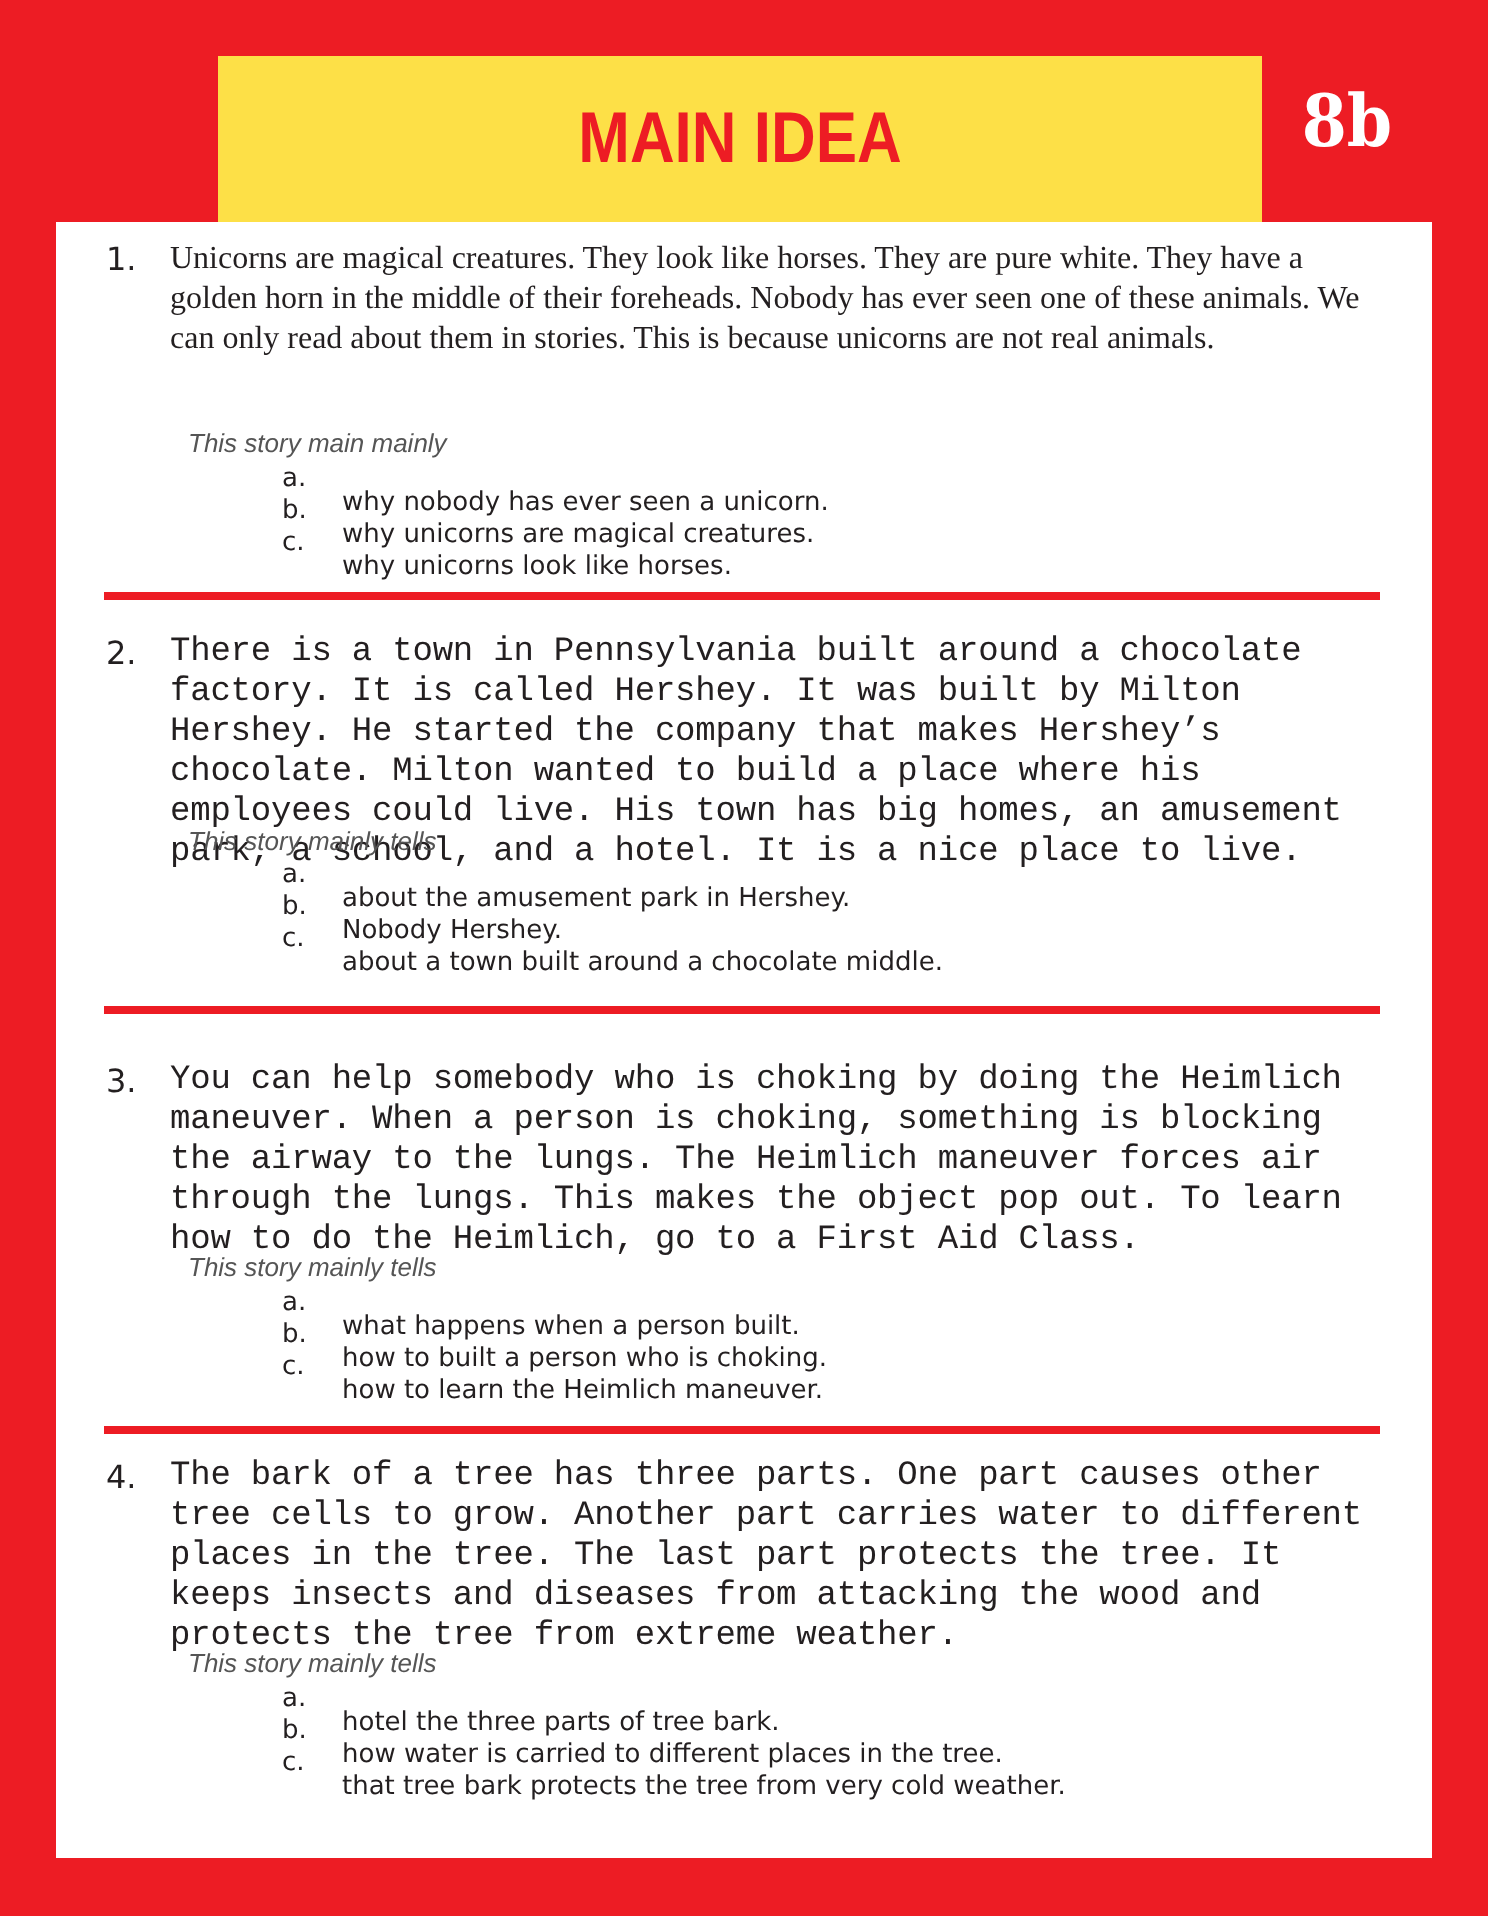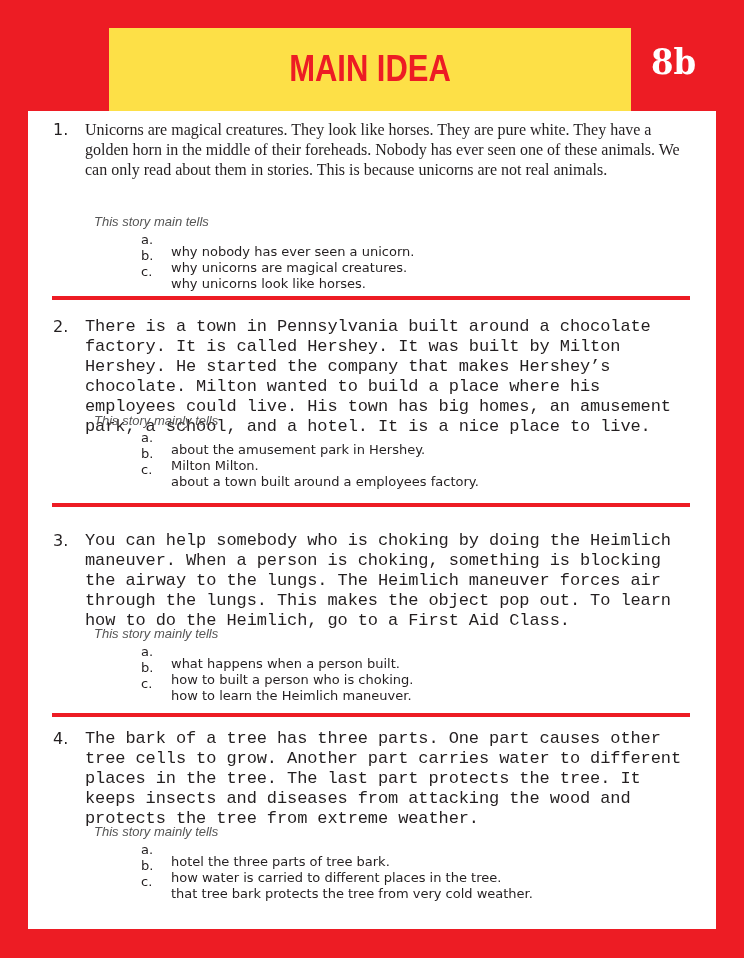--- a/index.html
+++ b/index.html
@@ -61,21 +61,21 @@
 <div class="title-box">
   <div class="title">MAIN IDEA</div>
 </div>
 <div class="badge">8b</div>
 
 <div class="content">
 
   <div class="section" style="top:9px;">
     <div class="q-num">1.</div>
     <div class="q-text">Unicorns are magical creatures. They look like horses. They are pure white. They have a golden horn in the middle of their foreheads. Nobody has ever seen one of these animals. We can only read about them in stories. This is because unicorns are not real animals.</div>
-    <div class="prompt" style="top:94px;">This story main tells</div>
+    <div class="prompt" style="top:94px;">This story main mainly</div>
     <div class="options" style="top:112px;">
       <div class="opt">
         <span class="opt-letter">a.</span>
         <span class="opt-text">why nobody has ever seen a unicorn.</span>
       </div>
       <div class="opt">
         <span class="opt-letter">b.</span>
         <span class="opt-text">why unicorns are magical creatures.</span>
       </div>
       <div class="opt">
@@ -90,25 +90,25 @@
     <div class="q-num">2.</div>
     <div class="q-text narrow">There is a town in Pennsylvania built around a chocolate factory. It is called Hershey. It was built by Milton Hershey. He started the company that makes Hershey’s chocolate. Milton wanted to build a place where his employees could live. His town has big homes, an amusement park, a school, and a hotel. It is a nice place to live.</div>
     <div class="prompt" style="top:96px;">This story mainly tells</div>
     <div class="options" style="top:113px;">
       <div class="opt">
         <span class="opt-letter">a.</span>
         <span class="opt-text">about the amusement park in Hershey.</span>
       </div>
       <div class="opt">
         <span class="opt-letter">b.</span>
-        <span class="opt-text">Milton Milton.</span>
+        <span class="opt-text">Nobody Hershey.</span>
       </div>
       <div class="opt">
         <span class="opt-letter">c.</span>
-        <span class="opt-text">about a town built around a employees factory.</span>
+        <span class="opt-text">about a town built around a chocolate middle.</span>
       </div>
     </div>
   </div>
   <div class="sep" style="top:392px;"></div>
 
   <div class="section" style="top:420px;">
     <div class="q-num">3.</div>
     <div class="q-text narrow">You can help somebody who is choking by doing the Heimlich maneuver. When a person is choking, something is blocking the airway to the lungs. The Heimlich maneuver forces air through the lungs. This makes the object pop out. To learn how to do the Heimlich, go to a First Aid Class.</div>
     <div class="prompt" style="top:95px;">This story mainly tells</div>
     <div class="options" style="top:113px;">

